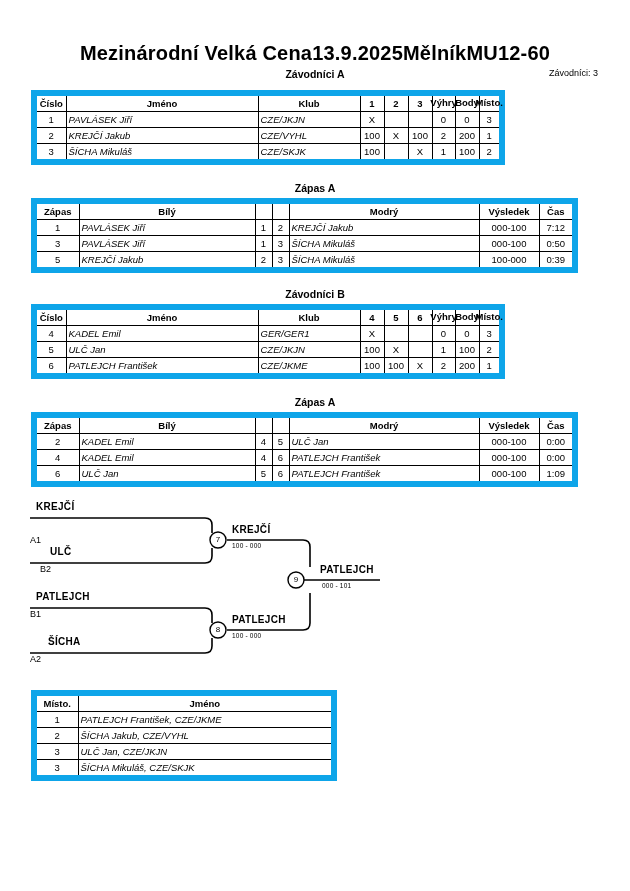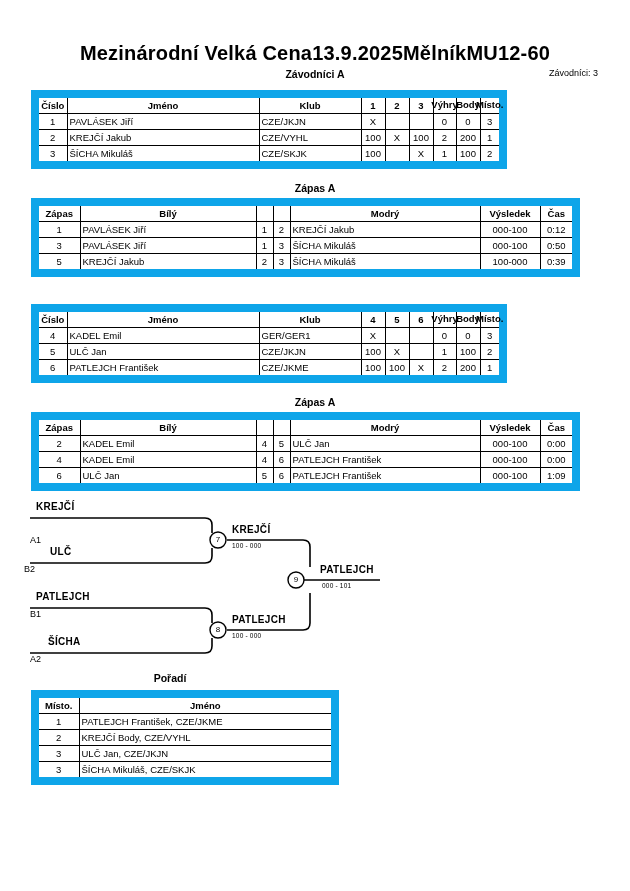--- a/index.html
+++ b/index.html
@@ -24,21 +24,21 @@
   }
   .entrants-count{
     position:absolute;right:32px;top:68px;
     font-size:9px;font-weight:normal;
   }
 
   
   table{border-collapse:collapse;table-layout:fixed;}
   .tbl{
     position:absolute;
-    border:8px solid #0ea5e9;
+    border:6px solid #0ea5e9;
     background:#fff;
   }
   .tbl td,.tbl th{
     border:1px solid #000;
     font-size:9.5px;
     padding:0 2px;
     height:15px;
     overflow:visible;
     white-space:nowrap;
     font-weight:normal;
@@ -47,21 +47,21 @@
     font-weight:bold;
     border-top:none;
     height:15px;
   }
   .tbl tr:first-child th{border-top:none;}
   .tbl td:first-child,.tbl th:first-child{border-left:none;}
   .tbl td:last-child,.tbl th:last-child{border-right:none;}
   .tbl tr:last-child td{border-bottom:none;}
 
   .c{text-align:center;}
-  .l{text-align:left;padding-left:5px;}
+  .l{text-align:left;padding-left:5px;font-style:italic;}
   .b{font-weight:bold;}
 
   
   .stat-h{
     text-align:center;font-weight:bold;position:relative;
   }
   .stat-h span{
     position:absolute;left:50%;top:1px;transform:translateX(-50%);
     white-space:nowrap;
   }
@@ -189,21 +189,21 @@
     </tr>
       </thead>
     <tbody>
       <tr>
         <td class="c">1</td>
         <td class="l">PAVLÁSEK Jiří</td>
         <td class="c">1</td>
         <td class="c">2</td>
         <td class="l b">KREJČÍ Jakub</td>
         <td class="c">000-100</td>
-        <td class="c">0:12</td>
+        <td class="c">7:12</td>
       </tr>
       <tr>
         <td class="c">3</td>
         <td class="l">PAVLÁSEK Jiří</td>
         <td class="c">1</td>
         <td class="c">3</td>
         <td class="l b">ŠÍCHA Mikuláš</td>
         <td class="c">000-100</td>
         <td class="c">0:50</td>
       </tr>
@@ -212,20 +212,21 @@
         <td class="l b">KREJČÍ Jakub</td>
         <td class="c">2</td>
         <td class="c">3</td>
         <td class="l">ŠÍCHA Mikuláš</td>
         <td class="c">100-000</td>
         <td class="c">0:39</td>
       </tr>
     </tbody>
   </table>
 
+  <div class="sub-center" style="top:288px;">Závodníci B</div>
 
   <table class="tbl" id="t-groupb" style="left:31px;top:304px;width:468px;">
     <colgroup>
       <col style="width:32px">
         <col style="width:192px">
         <col style="width:102px">
       <col style="width:24px">
         <col style="width:24px">
         <col style="width:24px">
       <col style="width:23px">
@@ -364,61 +365,60 @@
       <line x1="303" y1="85" x2="380" y2="85" stroke="#000" stroke-width="1.6"></line>
 
       <circle cx="218" cy="45" r="8" fill="#fff" stroke="#000" stroke-width="1.4"></circle>
       <circle cx="218" cy="135" r="8" fill="#fff" stroke="#000" stroke-width="1.4"></circle>
       <circle cx="296" cy="85" r="8" fill="#fff" stroke="#000" stroke-width="1.4"></circle>
     </svg>
 
     <div class="bk-name" style="left:36px;top:6px;">KREJČÍ</div>
     <div class="bk-seed" style="left:30px;top:40px;">A1</div>
     <div class="bk-name" style="left:36px;top:51px;padding-left:14px;">ULČ</div>
-    <div class="bk-seed" style="left:24px;top:69px;">B2</div>
+    <div class="bk-seed" style="left:40px;top:69px;">B2</div>
 
     <div class="bk-name" style="left:36px;top:96px;">PATLEJCH</div>
     <div class="bk-seed" style="left:30px;top:114px;">B1</div>
     <div class="bk-name" style="left:48px;top:141px;">ŠÍCHA</div>
     <div class="bk-seed" style="left:30px;top:159px;">A2</div>
 
     <div class="bk-num" style="left:211px;top:38px;">7</div>
     <div class="bk-name" style="left:232px;top:29px;">KREJČÍ</div>
     <div class="bk-score" style="left:232px;top:47px;">100 - 000</div>
 
     <div class="bk-num" style="left:211px;top:128px;">8</div>
     <div class="bk-name" style="left:232px;top:119px;">PATLEJCH</div>
     <div class="bk-score" style="left:232px;top:137px;">100 - 000</div>
 
     <div class="bk-num" style="left:289px;top:78px;">9</div>
     <div class="bk-name" style="left:320px;top:69px;">PATLEJCH</div>
     <div class="bk-score" style="left:322px;top:87px;">000 - 101</div>
   </div>
 
-  <div class="sub-center" style="top:672px;width:340px;left:0;">Pořadí</div>
 
   <table class="tbl" id="t-standings" style="left:31px;top:690px;width:300px;">
     <colgroup>
         <col style="width:44px">
         <col style="width:256px">
       </colgroup>
     <thead>
         <tr>
       <th class="c">Místo.</th>
       <th class="c">Jméno</th>
     </tr>
       </thead>
     <tbody>
       <tr>
         <td class="c">1</td>
         <td class="l">PATLEJCH František, CZE/JKME</td>
       </tr>
       <tr>
         <td class="c">2</td>
-        <td class="l">KREJČÍ Body, CZE/VYHL</td>
+        <td class="l">ŠÍCHA Jakub, CZE/VYHL</td>
       </tr>
       <tr>
         <td class="c">3</td>
         <td class="l">ULČ Jan, CZE/JKJN</td>
       </tr>
       <tr>
         <td class="c">3</td>
         <td class="l">ŠÍCHA Mikuláš, CZE/SKJK</td>
       </tr>
     </tbody>

